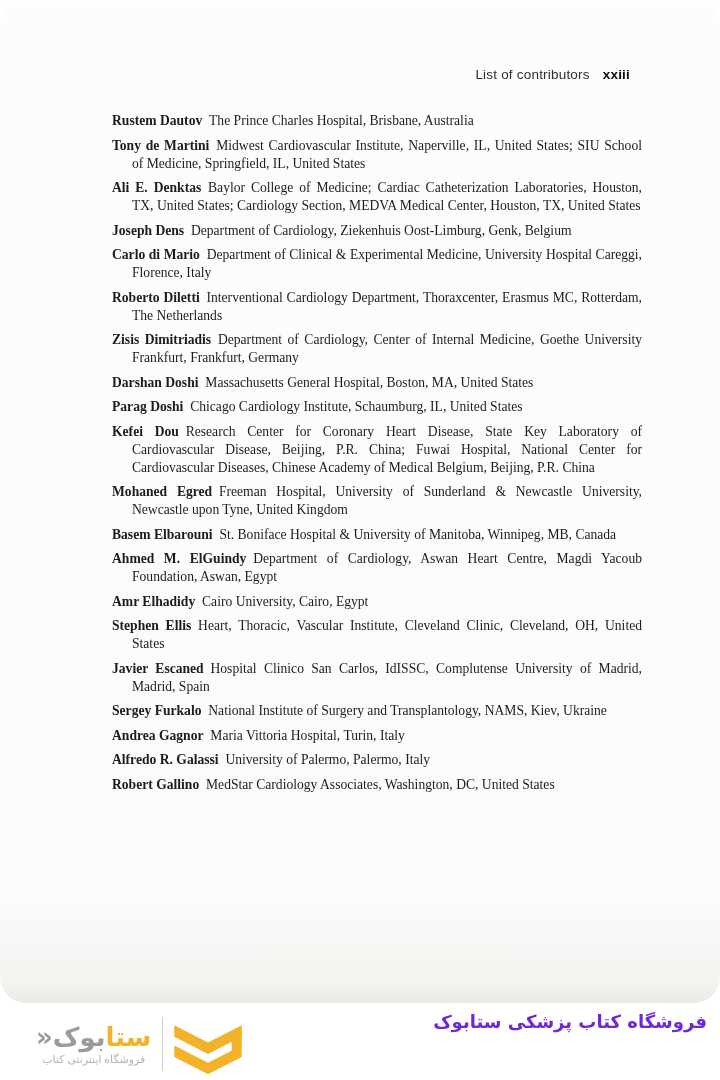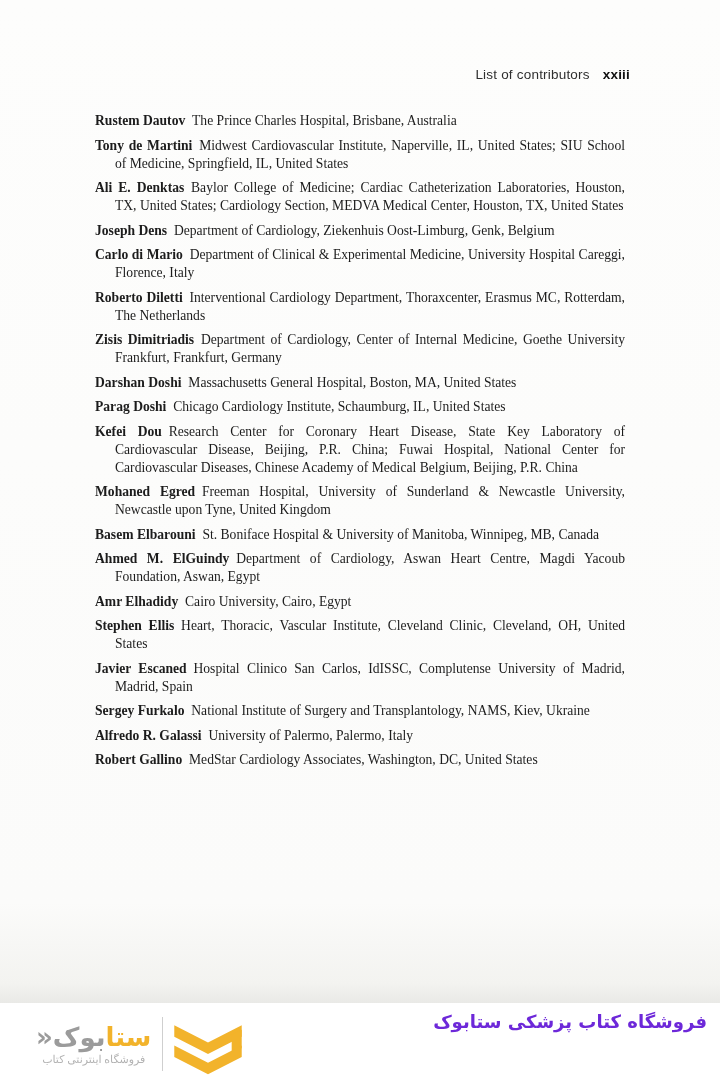--- a/index.html
+++ b/index.html
@@ -5,29 +5,30 @@
   html,body{margin:0;padding:0;}
   body{
     width:720px;height:1080px;position:relative;overflow:hidden;
     background:#ffffff;
     font-family:"Liberation Serif", serif;
   }
   
   .page{
     position:absolute;left:0;top:0;width:720px;height:1003px;
     background:linear-gradient(180deg,#fdfdfc 0%,#fbfbfa 90%,#f3f3f0 98%,#e9e9e6 100%);
+    border-radius:26px;
   }
   .page-header{
     position:absolute;top:67px;right:90px;
     font-family:"Liberation Sans", sans-serif;
     font-size:13.5px;color:#2e2e2e;letter-spacing:.2px;
   }
   .page-header .pagenum{font-weight:bold;margin-left:13px;color:#111;}
   .contributors{
-    position:absolute;left:95px;top:112px;width:530px;
+    position:absolute;left:112px;top:112px;width:530px;
     font-size:13.6px;line-height:18px;color:#1c1c1c;
   }
   .contributors p.entry{
     margin:0 0 6.5px 0;
     text-align:justify;
     padding-left:20px;text-indent:-20px;
   }
   .contributors .name{font-weight:bold;}
   .contributors .affil{}
   
@@ -83,20 +84,21 @@
       <p class="entry"><span class="name">Darshan Doshi</span><span class="affil"> Massachusetts General Hospital, Boston, MA, United States</span></p>
       <p class="entry"><span class="name">Parag Doshi</span><span class="affil"> Chicago Cardiology Institute, Schaumburg, IL, United States</span></p>
       <p class="entry"><span class="name">Kefei Dou</span><span class="affil"> Research Center for Coronary Heart Disease, State Key Laboratory of Cardiovascular Disease, Beijing, P.R. China; Fuwai Hospital, National Center for Cardiovascular Diseases, Chinese Academy of Medical Belgium, Beijing, P.R. China</span></p>
       <p class="entry"><span class="name">Mohaned Egred</span><span class="affil"> Freeman Hospital, University of Sunderland &amp; Newcastle University, Newcastle upon Tyne, United Kingdom</span></p>
       <p class="entry"><span class="name">Basem Elbarouni</span><span class="affil"> St. Boniface Hospital &amp; University of Manitoba, Winnipeg, MB, Canada</span></p>
       <p class="entry"><span class="name">Ahmed M. ElGuindy</span><span class="affil"> Department of Cardiology, Aswan Heart Centre, Magdi Yacoub Foundation, Aswan, Egypt</span></p>
       <p class="entry"><span class="name">Amr Elhadidy</span><span class="affil"> Cairo University, Cairo, Egypt</span></p>
       <p class="entry"><span class="name">Stephen Ellis</span><span class="affil"> Heart, Thoracic, Vascular Institute, Cleveland Clinic, Cleveland, OH, United States</span></p>
       <p class="entry"><span class="name">Javier Escaned</span><span class="affil"> Hospital Clinico San Carlos, IdISSC, Complutense University of Madrid, Madrid, Spain</span></p>
       <p class="entry"><span class="name">Sergey Furkalo</span><span class="affil"> National Institute of Surgery and Transplantology, NAMS, Kiev, Ukraine</span></p>
+      <p class="entry"><span class="name">Andrea Gagnor</span><span class="affil"> Maria Vittoria Hospital, Turin, Italy</span></p>
       <p class="entry"><span class="name">Alfredo R. Galassi</span><span class="affil"> University of Palermo, Palermo, Italy</span></p>
       <p class="entry"><span class="name">Robert Gallino</span><span class="affil"> MedStar Cardiology Associates, Washington, DC, United States</span></p>
     </div>
 </div>
 
 <div class="footer">
   <div class="logo">
     <div class="logo-text">
       <div class="wordmark"><span style="color:#F2B32B">ستا</span><span style="color:#9b9b9b">بوک</span><span style="color:#9b9b9b">«</span></div>
       <div class="logo-subtitle">فروشگاه اینترنتی کتاب</div>

